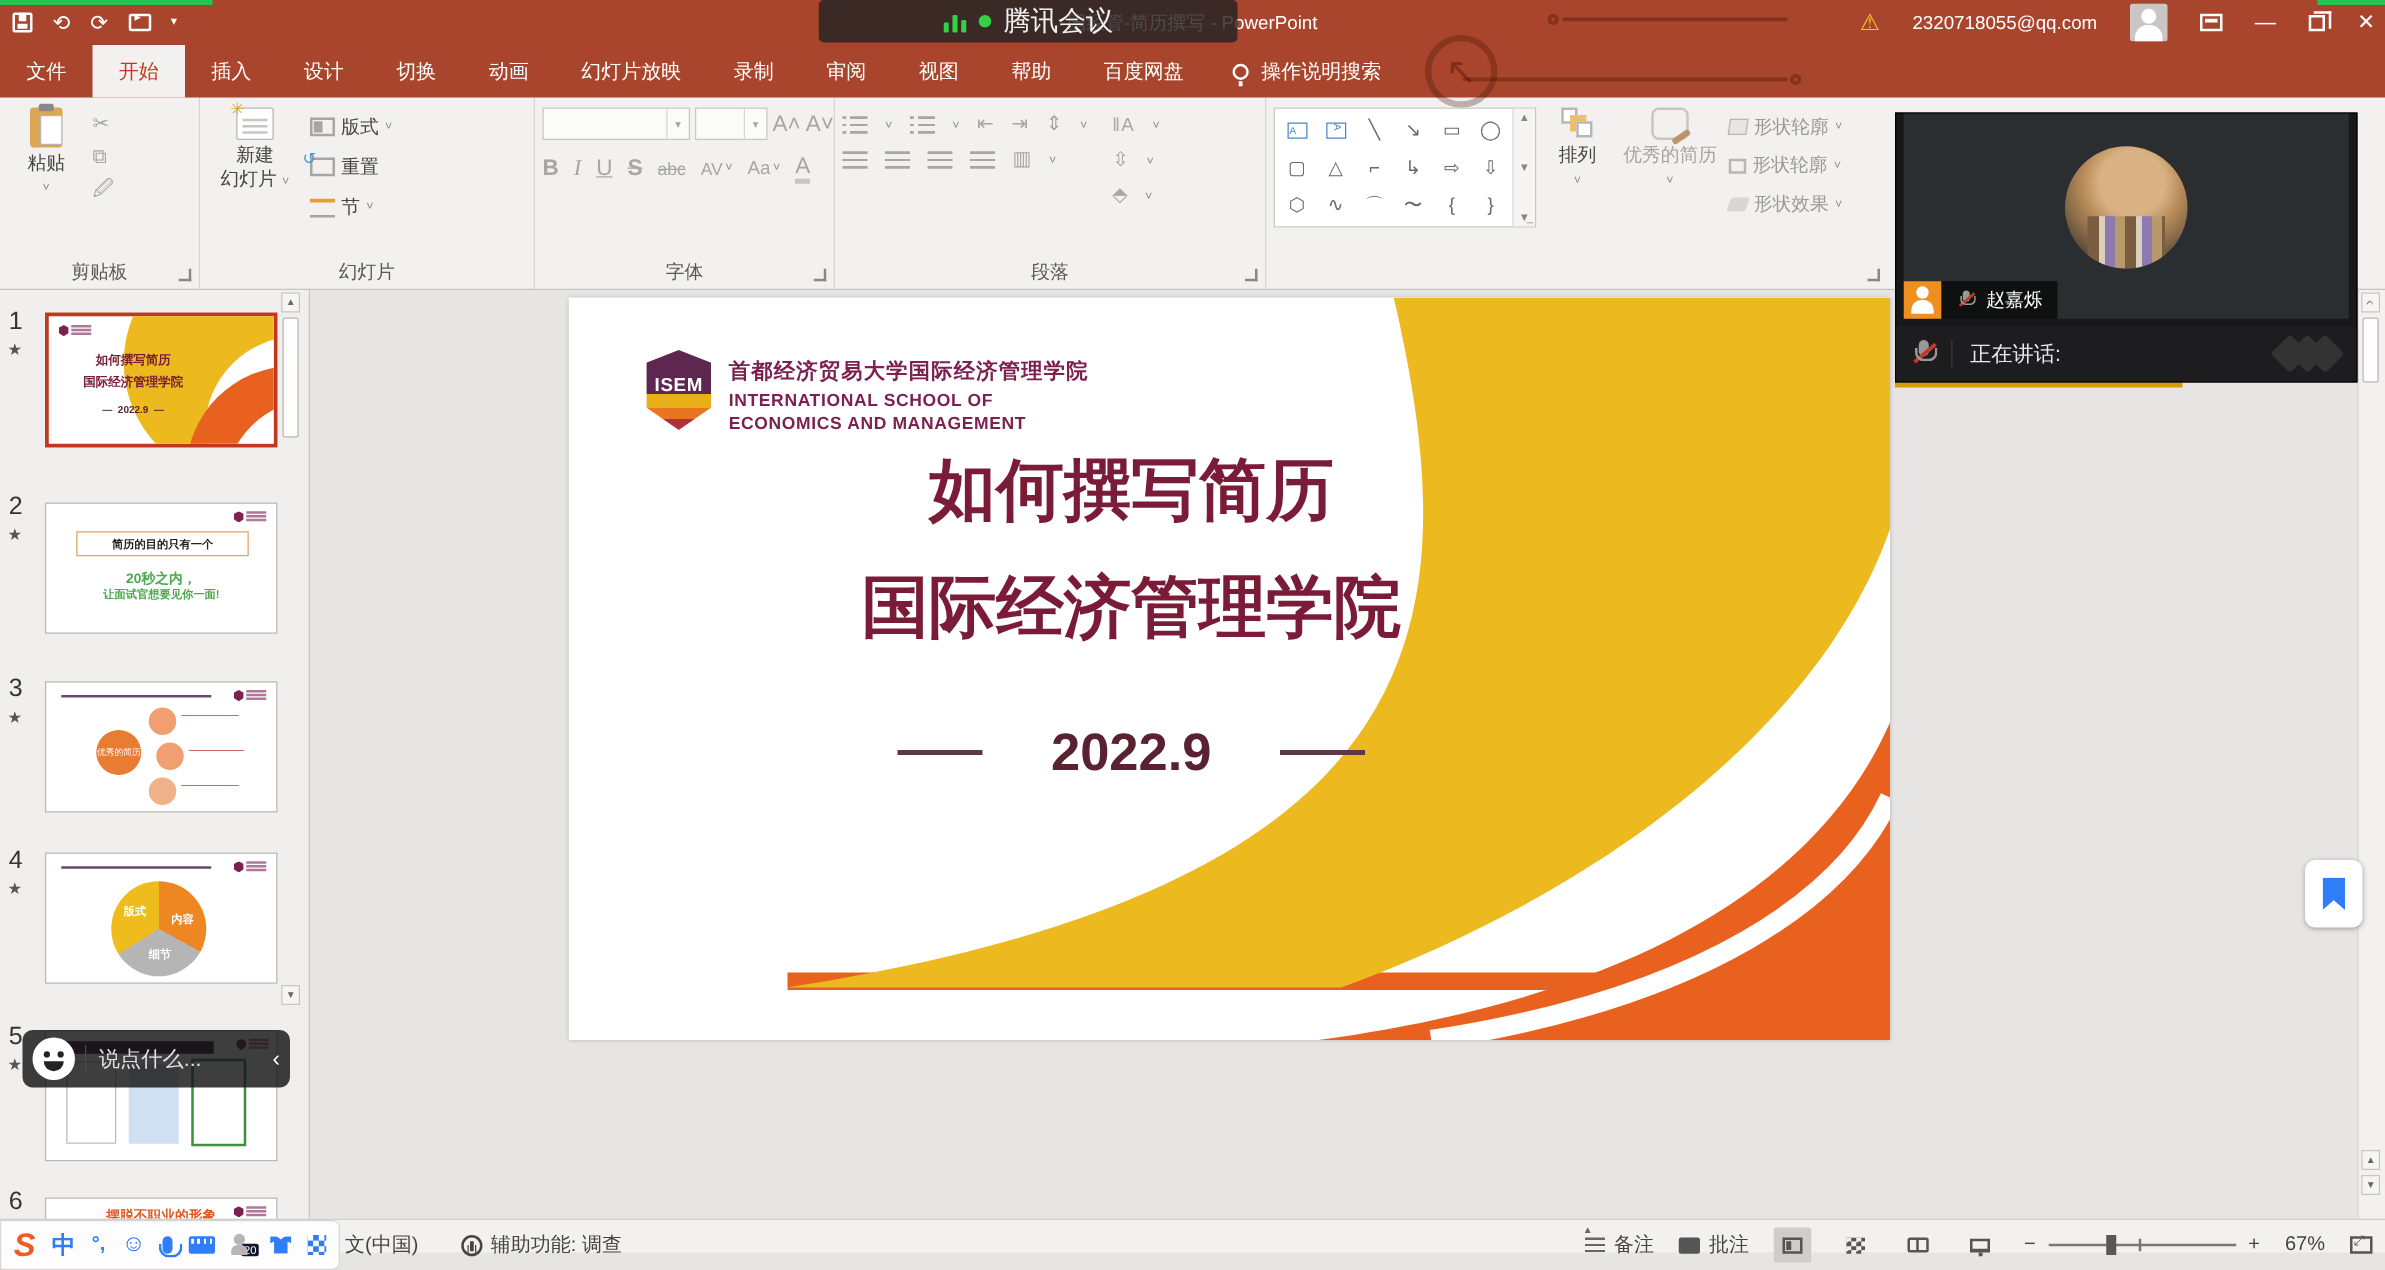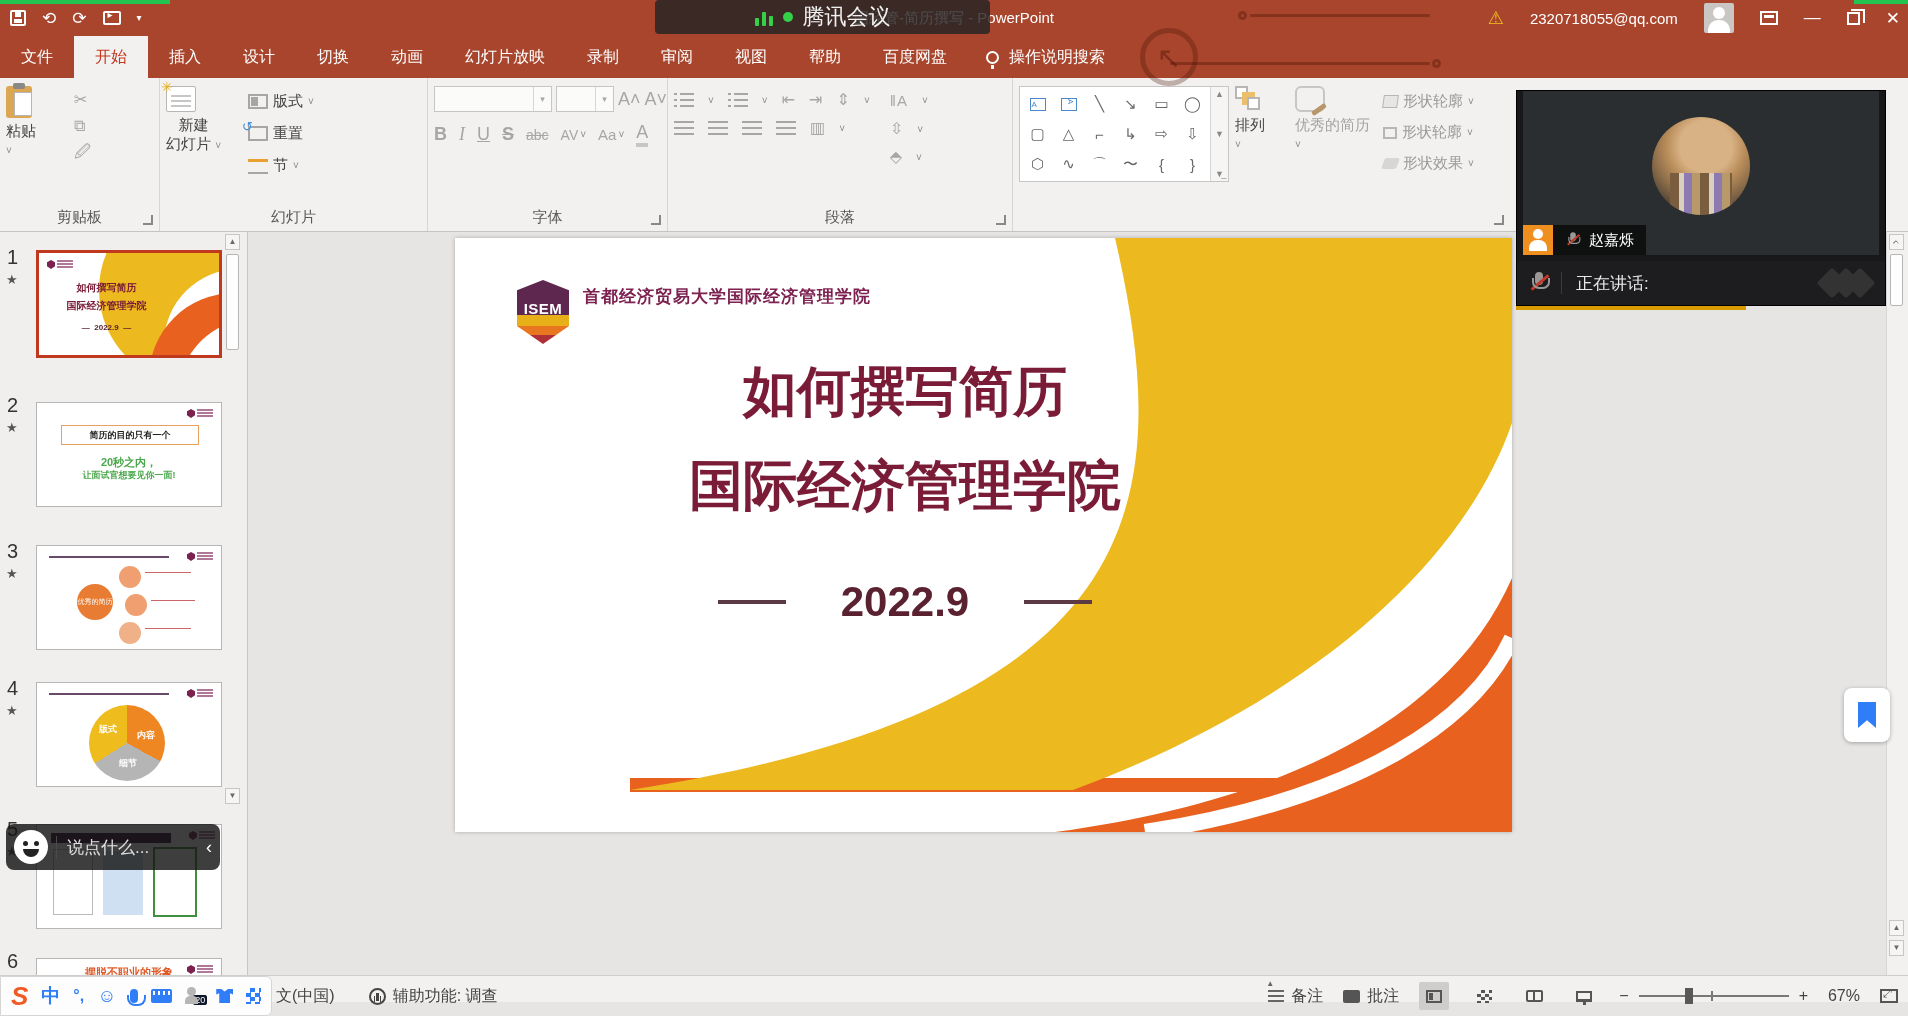--- a/index.html
+++ b/index.html
@@ -43,21 +43,21 @@
 .bulb-ic::after{content:"";position:absolute;left:3px;top:12px;width:3px;height:4px;background:#fff}
 .deco-line{position:absolute;height:3px;background:rgba(70,15,2,.35);border-radius:2px}
 .deco-dot{position:absolute;width:9px;height:9px;border:3px solid rgba(70,15,2,.35);border-radius:50%}
 .deco-circ{position:absolute;width:58px;height:58px;border:5px solid rgba(70,15,2,.3);border-radius:50%;color:rgba(70,15,2,.4);font-size:30px;text-align:center;line-height:50px}
 
 
 #ribbon{position:absolute;left:0;top:78px;width:1908px;height:154px;background:#f3f1f0;border-bottom:1px solid #c6c4c2;display:flex;z-index:5}
 .rgroup{position:relative;height:100%;border-right:1px solid #d8d6d4;padding:8px 6px 26px 6px;display:flex;gap:6px}
 .rg-label{position:absolute;bottom:4px;left:0;right:0;text-align:center;font-size:15px;color:#5a5856}
 .rg-launcher{position:absolute;bottom:6px;right:6px;width:10px;height:10px;border-right:2px solid #8a8886;border-bottom:2px solid #8a8886}
-.bigbtn{width:62px;display:flex;flex-direction:column;align-items:flex-start;justify-content:flex-start;gap:4px;font-size:15px;color:#444;text-align:center;line-height:1.25}
+.bigbtn{width:62px;display:flex;flex-direction:column;align-items:center;justify-content:flex-start;gap:4px;font-size:15px;color:#444;text-align:center;line-height:1.25}
 .bigbtn.dis{color:#a6a4a2}
 .caret{font-size:10px;color:#8a8886}
 .scol{display:flex;flex-direction:column;justify-content:flex-start;gap:10px;padding-top:6px}
 .sbtn{display:flex;align-items:center;gap:5px;font-size:15px;color:#9b9997}
 .sbtn.en{color:#444}
 .mini{font-size:16px;color:#a8a6a4;line-height:1}
 .clip-ic{width:26px;height:32px;background:#dca752;border-radius:3px;position:relative}
 .clip-ic::before{content:"";position:absolute;left:7px;top:-3px;width:12px;height:6px;background:#8a8886;border-radius:2px}
 .clip-ic::after{content:"";position:absolute;left:8px;top:6px;width:16px;height:22px;background:#fff;border:1px solid #b8b6b4}
 .newslide-ic{width:30px;height:26px;background:#fff;border:1px solid #b8b6b4;border-radius:2px;position:relative}
@@ -184,21 +184,21 @@
 #cat::after{content:"";position:absolute;left:18px;bottom:0;width:62px;height:42px;background:repeating-linear-gradient(to right,#7a5c3e 0 9px,#d9d0c0 9px 14px,#8d7ab0 14px 22px,#b89a6a 22px 30px)}
 #meet-name{position:absolute;left:0;bottom:0;display:flex;align-items:stretch;height:30px}
 #meet-name .badge{width:30px;background:#ef8f1f;position:relative}
 #meet-name .badge::before{content:"";position:absolute;left:10px;top:4px;width:10px;height:10px;border-radius:50%;background:#fff}
 #meet-name .badge::after{content:"";position:absolute;left:6px;top:15px;width:18px;height:11px;border-radius:8px 8px 0 0;background:#fff}
 #meet-name .lbl{background:rgba(10,10,10,.85);display:flex;align-items:center;gap:8px;padding:0 12px;color:#fff;font-size:15px}
 #meet-name .lbl .mmic{transform:scale(.7)}
 #meetstripe{position:absolute;left:1516px;top:306px;width:230px;height:4px;background:#d89a00;z-index:49}
 
 
-#chatbar{position:absolute;left:6px;top:824px;width:214px;height:46px;background:rgba(20,20,20,.82);border-radius:8px;display:flex;align-items:center;gap:8px;padding:0 8px;z-index:15}
+#chatbar{position:absolute;left:18px;top:824px;width:214px;height:46px;background:rgba(20,20,20,.82);border-radius:8px;display:flex;align-items:center;gap:8px;padding:0 8px;z-index:15}
 .smiley{width:34px;height:34px;border-radius:50%;background:#fff;position:relative;flex:none}
 .smiley::before{content:"";position:absolute;left:9px;top:11px;width:5px;height:5px;border-radius:50%;background:#222;box-shadow:11px 0 0 #222}
 .smiley::after{content:"";position:absolute;left:9px;top:19px;width:16px;height:8px;border-radius:0 0 16px 16px;background:#222}
 #chatbar .inp{flex:1;color:#e0e0e0;font-size:17px;border-left:1px solid #4a4a4a;padding-left:10px}
 #chatbar .col{color:#fff;font-size:18px}
 
 
 #bookmark{position:absolute;left:1844px;top:688px;width:46px;height:54px;background:#fff;border-radius:8px;box-shadow:0 1px 4px rgba(0,0,0,.3);display:flex;align-items:center;justify-content:center;z-index:40}
 #bookmark i{width:18px;height:26px;background:#2f7ef7;clip-path:polygon(0 0,100% 0,100% 100%,50% 70%,0 100%)}
 
@@ -562,20 +562,22 @@
       <rect x="175" y="540" width="820" height="14" fill="#e8611f"></rect>
       <path d="M 660 0 C 720 260, 700 470, 175 552 L 618 552 C 840 470, 1005 335, 1057 185 L 1057 0 Z" fill="#ecb91e"></path>
       <path d="M 600 594 C 850 560, 1000 470, 1057 340 L 1057 594 Z" fill="#e8611f"></path>
       <path d="M 690 594 C 910 560, 1020 480, 1057 400" fill="none" stroke="#ffffff" stroke-width="16"></path>
     </svg>
     <div class="shield">
         <span>ISEM</span>
       </div>
     <div class="org">
       <div class="cn">首都经济贸易大学国际经济管理学院</div>
+      <div class="en"><span>INTERNATIONAL SCHOOL OF</span><br>
+      <span>ECONOMICS AND MANAGEMENT</span></div>
     </div>
     <div class="stitle" id="stitle1">如何撰写简历</div>
     <div class="stitle" id="stitle2">国际经济管理学院</div>
     <div class="daterow">
       <span class="dash"></span>
       <span class="dt">2022.9</span>
       <span class="dash"></span>
     </div>
   </div>
 </div>

